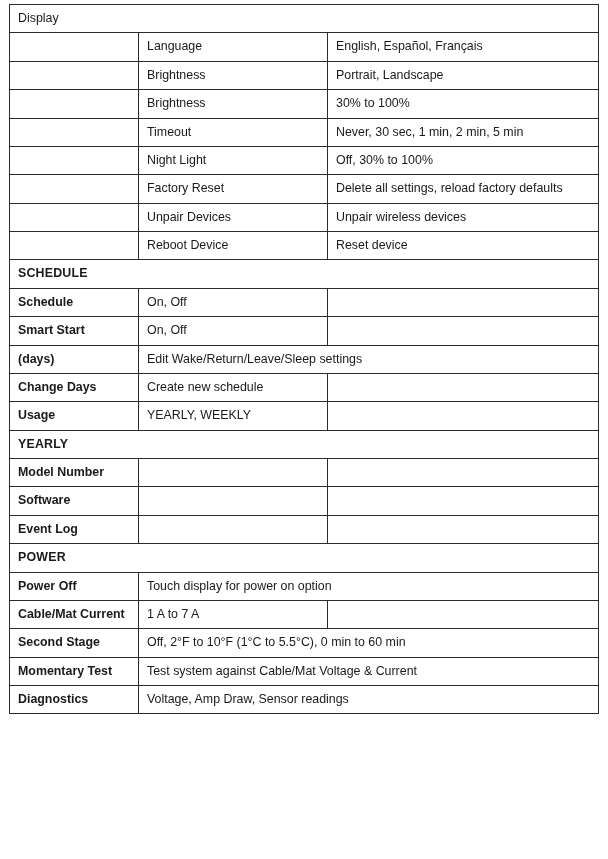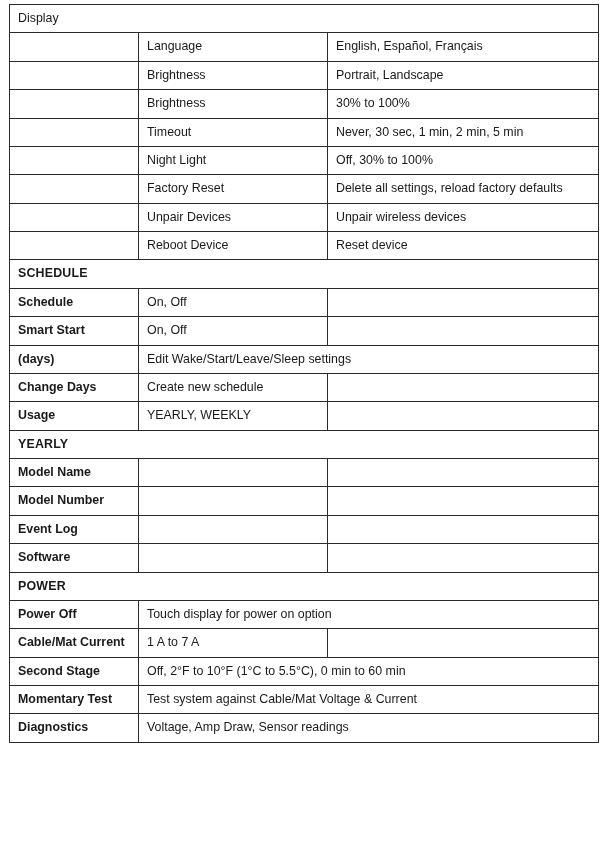--- a/index.html
+++ b/index.html
@@ -125,53 +125,48 @@
       <td>On, Off</td>
       <td class="blank"></td>
     </tr>
     <tr>
       <td class="rowlabel-bold">Smart Start</td>
       <td>On, Off</td>
       <td class="blank"></td>
     </tr>
     <tr>
       <td class="rowlabel-bold">(days)</td>
-      <td colspan="2">Edit Wake/Start/Leave/Sleep settings</td>
+      <td colspan="2">Edit Wake/Return/Leave/Sleep settings</td>
     </tr>
     <tr>
       <td class="rowlabel-bold">Change Days</td>
       <td>Create new schedule</td>
       <td class="blank"></td>
     </tr>
     <tr>
       <td class="rowlabel-bold">Usage</td>
       <td>YEARLY, WEEKLY</td>
       <td class="blank"></td>
     </tr>
 
     <tr class="section-head">
       <td colspan="3" class="caps">YEARLY</td>
     </tr>
     <tr>
-      <td class="rowlabel-bold">Model Name</td>
-      <td class="blank"></td>
-      <td class="blank"></td>
-    </tr>
-    <tr>
       <td class="rowlabel-bold">Model Number</td>
       <td class="blank"></td>
       <td class="blank"></td>
     </tr>
     <tr>
-      <td class="rowlabel-bold">Event Log</td>
+      <td class="rowlabel-bold">Software</td>
       <td class="blank"></td>
       <td class="blank"></td>
     </tr>
     <tr>
-      <td class="rowlabel-bold">Software</td>
+      <td class="rowlabel-bold">Event Log</td>
       <td class="blank"></td>
       <td class="blank"></td>
     </tr>
 
     <tr class="section-head">
       <td colspan="3" class="caps">POWER</td>
     </tr>
     <tr>
       <td class="rowlabel-bold">Power Off</td>
       <td colspan="2">Touch display for power on option</td>

